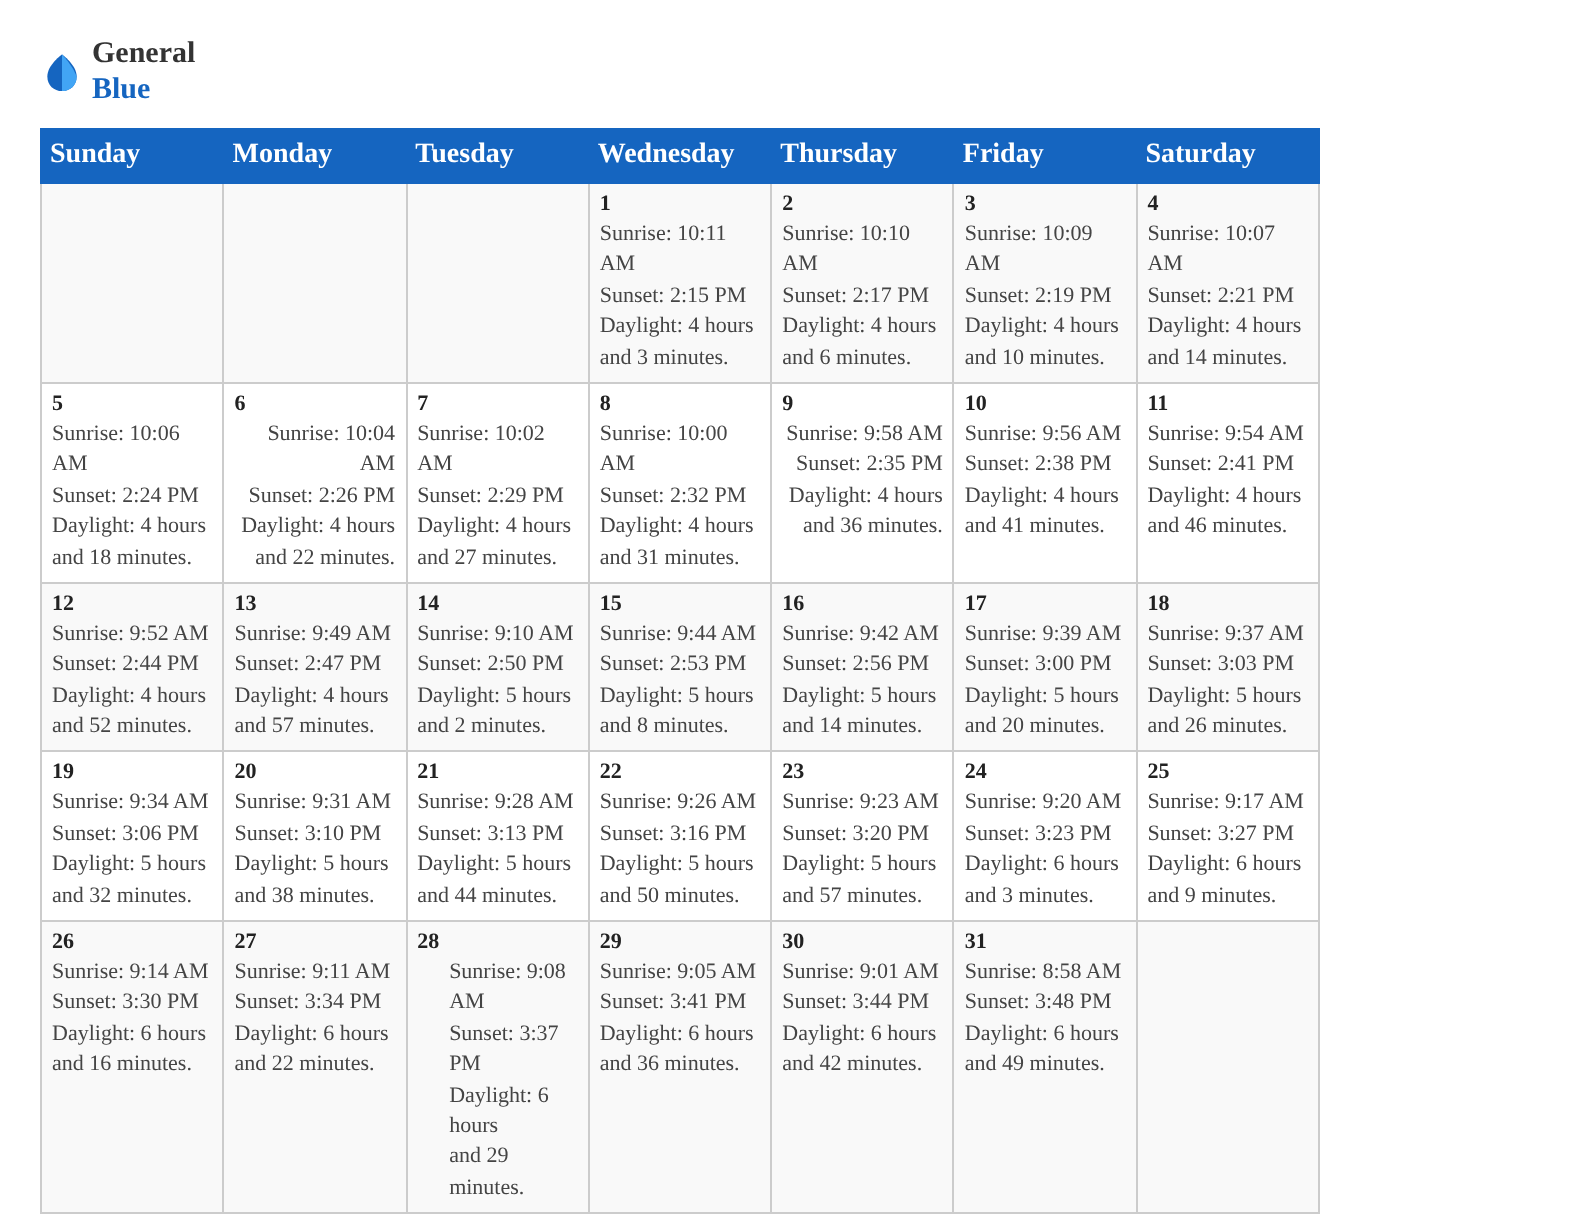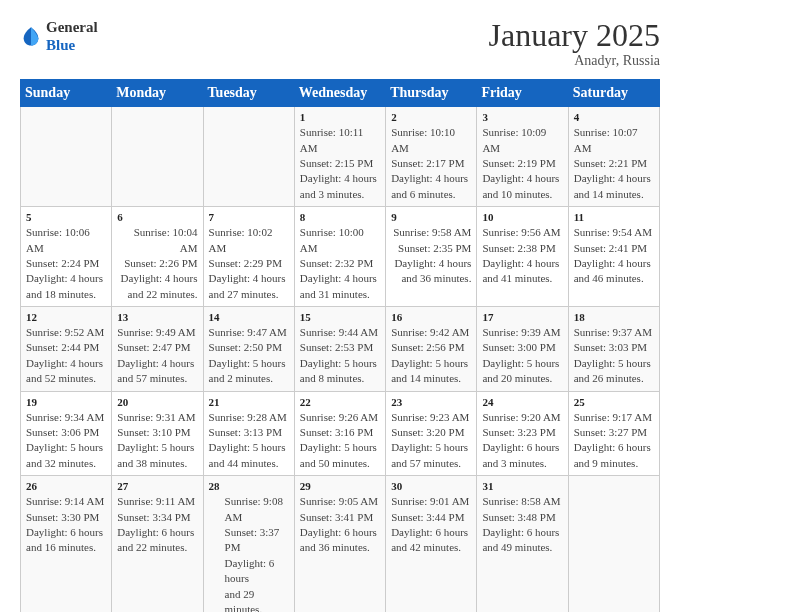--- a/index.html
+++ b/index.html
@@ -103,24 +103,20 @@
     <div class="logo">
       <svg class="logo-icon" viewBox="0 0 30 30" xmlns="http://www.w3.org/2000/svg">
         <path d="M15 3 C15 3 5 10 5 18 C5 24 9.5 28 15 28 C20.5 28 25 24 25 18 C25 10 15 3 15 3Z" fill="#1565c0"></path>
         <path d="M15 3 C15 3 22 10 25 18 C25 24 20.5 28 15 28 Z" fill="#42a5f5"></path>
       </svg>
       <div>
         <span class="logo-text-general">General</span><br>
         <span class="logo-text-blue">Blue</span>
       </div>
     </div>
-    <div class="title-block">
-      <div class="month-title">January 2025</div>
-      <div class="location-title">Anadyr, Russia</div>
-    </div>
   </div>
 
   <table>
     <thead>
       <tr>
       <th>Sunday</th>
           <th>Monday</th>
           <th>Tuesday</th>
           <th>Wednesday</th>
           <th>Thursday</th>
@@ -223,21 +219,21 @@
           </td>
           <td>
             <div class="day-number">13</div>
             <div class="day-info" style="white-space: pre-line;">Sunrise: 9:49 AM
 Sunset: 2:47 PM
 Daylight: 4 hours
 and 57 minutes.</div>
           </td>
           <td>
             <div class="day-number">14</div>
-            <div class="day-info" style="white-space: pre-line;">Sunrise: 9:47 AM
+            <div class="day-info" style="white-space: pre-line;">Sunrise: 9:10 AM
 Sunset: 2:50 PM
 Daylight: 5 hours
 and 2 minutes.</div>
           </td>
           <td>
             <div class="day-number">15</div>
             <div class="day-info" style="white-space: pre-line;">Sunrise: 9:44 AM
 Sunset: 2:53 PM
 Daylight: 5 hours
 and 8 minutes.</div>

